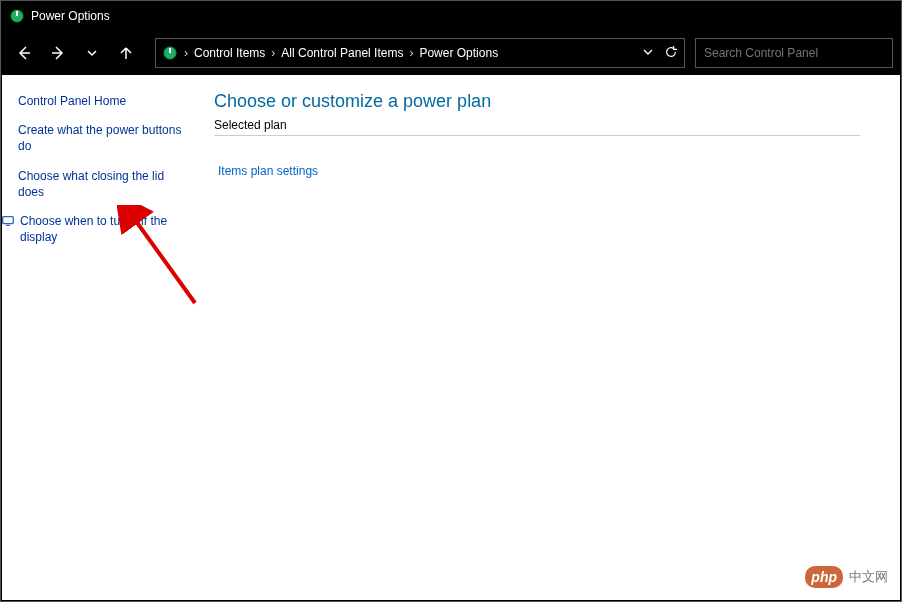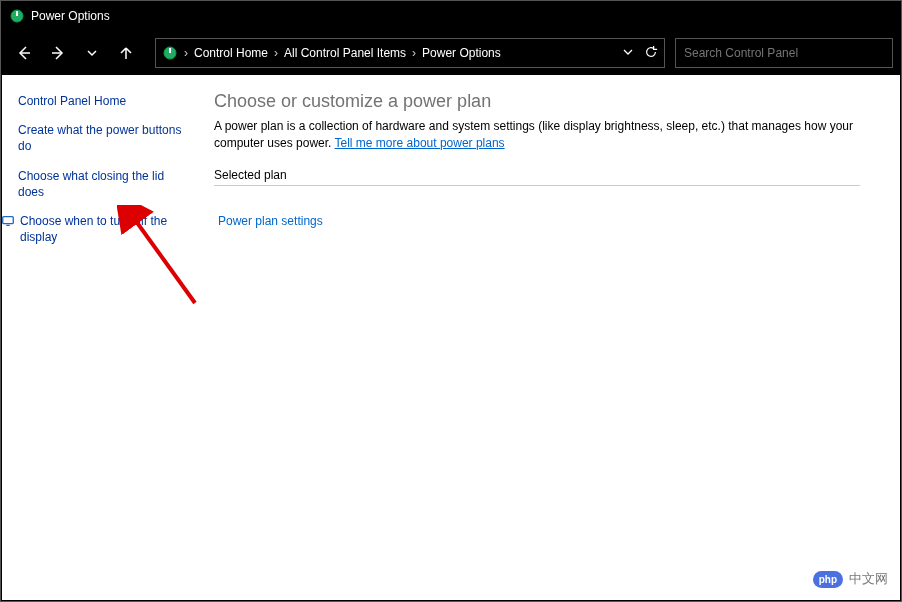--- a/index.html
+++ b/index.html
@@ -53,21 +53,21 @@
     color: #fff;
     margin-left: 10px;
     min-width: 0;
   }
   .addr-icon { width: 16px; height: 16px; display:inline-flex;align-items:center;justify-content:center; }
   .crumb { display: inline-flex; align-items: center; gap: 3px; color: #fff; white-space: nowrap; cursor: pointer; }
   .crumb-sep { color: #ccc; padding: 0 2px; }
   .addr-spacer { flex: 1; }
   .addr-right { display:flex; align-items:center; gap:10px; }
   .search-box {
-    width: 218px; height: 30px;
+    width: 198px; height: 30px;
     border: 1px solid #555;
     display: flex; align-items: center;
     padding: 8px 8px;
     margin-left: 6px;
   }
   .search-input {
     background: transparent; border: none; outline: none;
     color: #888; font-size: 12px; width: 100%;
     font-family: inherit;
   }
@@ -93,21 +93,21 @@
   }
   .side-link .side-icon { flex:0 0 16px; margin-left:-18px; width:16px; height:16px; display:inline-flex;align-items:center;justify-content:center;}
   .side-link.home { color: #003399; }
 
   .main {
     flex: 1;
     padding: 16px 40px 16px 8px;
     color: #000;
   }
   .main h1 {
-    color: #737373;
+    color: #0369a1;
     font-size: 18px;
     font-weight: 400;
     margin-bottom: 6px;
   }
   .desc {
     font-size: 12px;
     line-height: 1.4;
     margin-bottom: 16px;
   }
   .help-link {
@@ -139,22 +139,22 @@
 
   
   .watermark {
     position: absolute;
     right: 12px; bottom: 12px;
     display: flex; align-items: center; gap: 6px;
     color: #555; font-size: 13px;
     opacity: 0.8;
   }
   .wm-badge {
-    background: #1d4ed8; color: #fff;
-    font-size: 10px; font-weight: 700; 
+    background: #c2410c; color: #fff;
+    font-size: 14px; font-weight: 700; font-style: italic;
     padding: 3px 6px; border-radius: 10px;
   }
 </style>
 </head>
 <body>
 
 <div class="titlebar">
   <span class="app-icon">
     <svg width="16" height="16" viewBox="0 0 16 16">
         <circle cx="8" cy="8" r="6" fill="#2a6" stroke="#0a4" stroke-width="1"></circle>
@@ -190,21 +190,21 @@
 
   <div class="addr-bar">
     <span class="addr-icon">
       <svg width="16" height="16" viewBox="0 0 16 16">
           <circle cx="8" cy="8" r="6" fill="#2a6" stroke="#0a4"></circle>
           <rect x="7" y="3" width="2" height="5" fill="#fff"></rect>
         </svg>
     </span>
     <span class="crumb-sep">›</span>
     <span class="crumb">
-        <span>Control Home</span>
+        <span>Control Items</span>
       </span>
     <span class="crumb-sep">›</span>
     <span class="crumb">
         <span>All Control Panel Items</span>
       </span>
     <span class="crumb-sep">›</span>
     <span class="crumb">
         <span>Power Options</span>
       </span>
     <span class="addr-spacer"></span>
@@ -245,26 +245,23 @@
             <rect x="2" y="3" width="12" height="8" rx="1" fill="none" stroke="#26c" stroke-width="1.5"></rect>
             <line x1="6" y1="13" x2="10" y2="13" stroke="#26c" stroke-width="1.5"></line>
           </svg>
       </span>
       <span>Choose when to turn off the display</span>
     </div>
   </div>
 
   <div class="main">
     <h1>Choose or customize a power plan</h1>
-    <p class="desc">
-      <span>A power plan is a collection of hardware and system settings (like display brightness, sleep, etc.) that manages how your computer uses power. </span><a class="help-link">Tell me more about power plans</a>
-    </p>
     <div class="section-label">Selected plan</div>
     <div class="plan-row">
-      <a class="change-link">Power plan settings</a>
+      <a class="change-link">Items plan settings</a>
     </div>
   </div>
 
   <svg class="arrow-annot" width="90" height="110">
     <defs>
       <marker id="ah" markerWidth="10" markerHeight="10" refX="2" refY="5" orient="auto">
         <path d="M0,0 L10,5 L0,10 z" fill="#d00"></path>
       </marker>
     </defs>
     <line x1="78" y1="98" x2="16" y2="12" stroke="#d00" stroke-width="4" marker-end="url(#ah)"></line>

